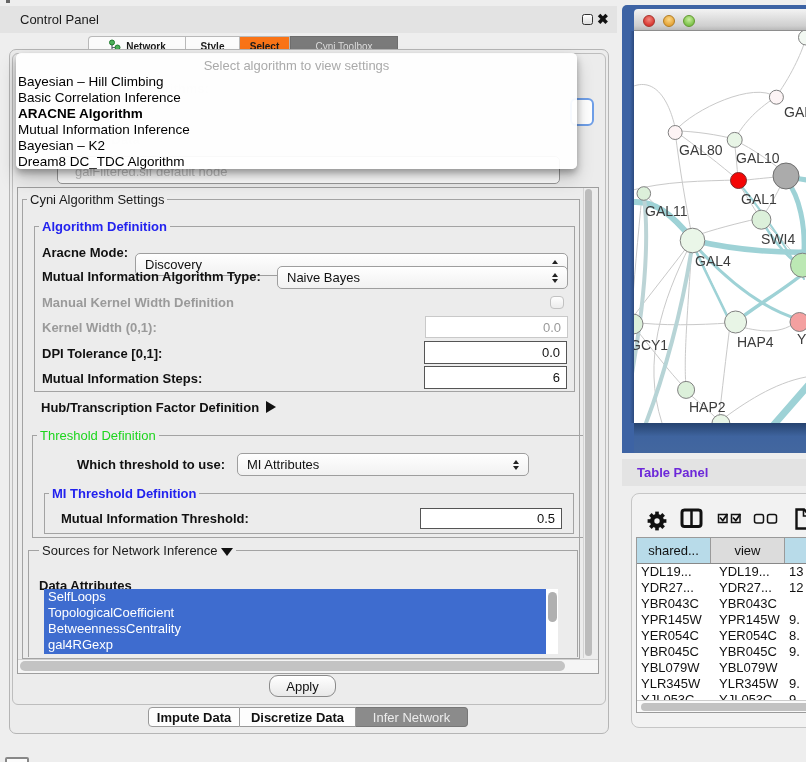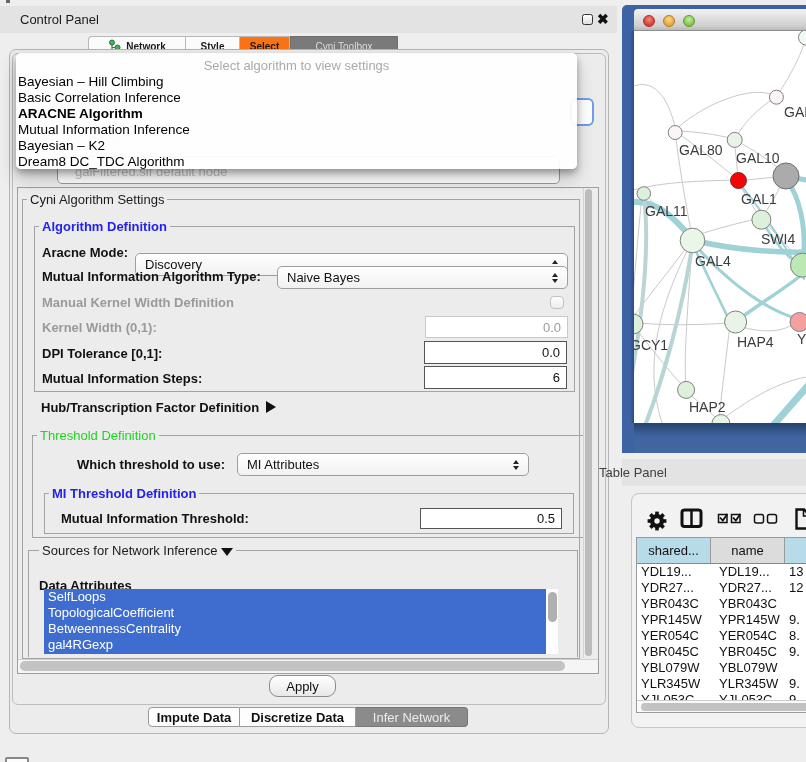--- a/index.html
+++ b/index.html
@@ -220,21 +220,21 @@
     <text x="163" y="313">Y</text>
     <text x="55" y="381">HAP2</text>
   </g>
 </svg>
 </div>
 
 <div class="abs" style="left:622px;top:423px;width:184px;height:30px;background:linear-gradient(#26436f,#3f649f 45%,#43679f);"></div>
 <div class="abs" style="left:622px;top:423px;width:12px;height:30px;background:#3d63a4;"></div>
 
 <div class="abs" style="left:622px;top:459px;width:184px;height:27px;background:#e3e3e3;"></div>
-<div class="abs" style="left:599px;top:465px;color:#404040;">Table Panel</div>
+<div class="abs" style="left:637px;top:465px;color:#6d28d9;font-weight:bold;">Table Panel</div>
 
 <div class="abs" style="left:631px;top:493px;width:190px;height:233px;background:#f2f2f2;border:1px solid #c6c6c6;border-radius:8px;"></div>
 
 <svg class="abs" style="left:640px;top:505px;" width="170" height="30" viewBox="0 0 170 30">
   <g fill="#111">
     <g transform="translate(17,16)">
       <g>
         <rect x="-1.8" y="-9.4" width="3.6" height="18.8"></rect>
         <rect x="-1.8" y="-9.4" width="3.6" height="18.8" transform="rotate(45)"></rect>
         <rect x="-1.8" y="-9.4" width="3.6" height="18.8" transform="rotate(90)"></rect>
@@ -258,21 +258,21 @@
   </g>
   <g fill="none" stroke="#111" stroke-width="2.4">
     <path d="M156.5 4.5 h7.5 l6 6 v13 h-13.5 z"></path>
     <path d="M163.5 4.5 v6.5 h6.5" stroke-width="1.6"></path>
   </g>
 </svg>
 
 <div class="abs" style="left:636px;top:537px;width:175px;height:176px;background:#fff;border:1px solid #9a9a9a;border-right:none;overflow:hidden;box-sizing:border-box;">
   <div style="display:flex;height:25px;border-bottom:1px solid #888;">
     <div style="width:74px;background:#b8dbe9;border-right:1px solid #9a9a9a;display:flex;align-items:center;justify-content:center;box-sizing:border-box;">shared...</div>
-    <div style="width:74px;background:#dcdcdc;border-right:1px solid #9a9a9a;display:flex;align-items:center;justify-content:center;box-sizing:border-box;">name</div>
+    <div style="width:74px;background:#dcdcdc;border-right:1px solid #9a9a9a;display:flex;align-items:center;justify-content:center;box-sizing:border-box;">view</div>
     <div style="flex:1;background:#b8dbe9;"></div>
   </div>
   <div style="position:relative;height:136px;overflow:hidden;line-height:16px;padding-top:2px;box-sizing:border-box;">
     <div style="position:absolute;left:4px;top:0;width:70px;">YDL19...<br>YDR27...<br>YBR043C<br>YPR145W<br>YER054C<br>YBR045C<br>YBL079W<br>YLR345W<br>YJL053C</div>
     <div style="position:absolute;left:82px;top:0;width:70px;">YDL19...<br>YDR27...<br>YBR043C<br>YPR145W<br>YER054C<br>YBR045C<br>YBL079W<br>YLR345W<br>YJL053C</div>
     <div style="position:absolute;left:152px;top:0;width:30px;">13<br>12<br><br>9.<br>8.<br>9.<br><br>9.<br>9</div>
   </div>
   <div style="position:relative;height:14px;background:#fafafa;border-top:1px solid #ccc;">
     <div style="position:absolute;left:4px;top:2px;width:200px;height:8px;background:#c2c2c2;border-radius:4px;"></div>
   </div>

